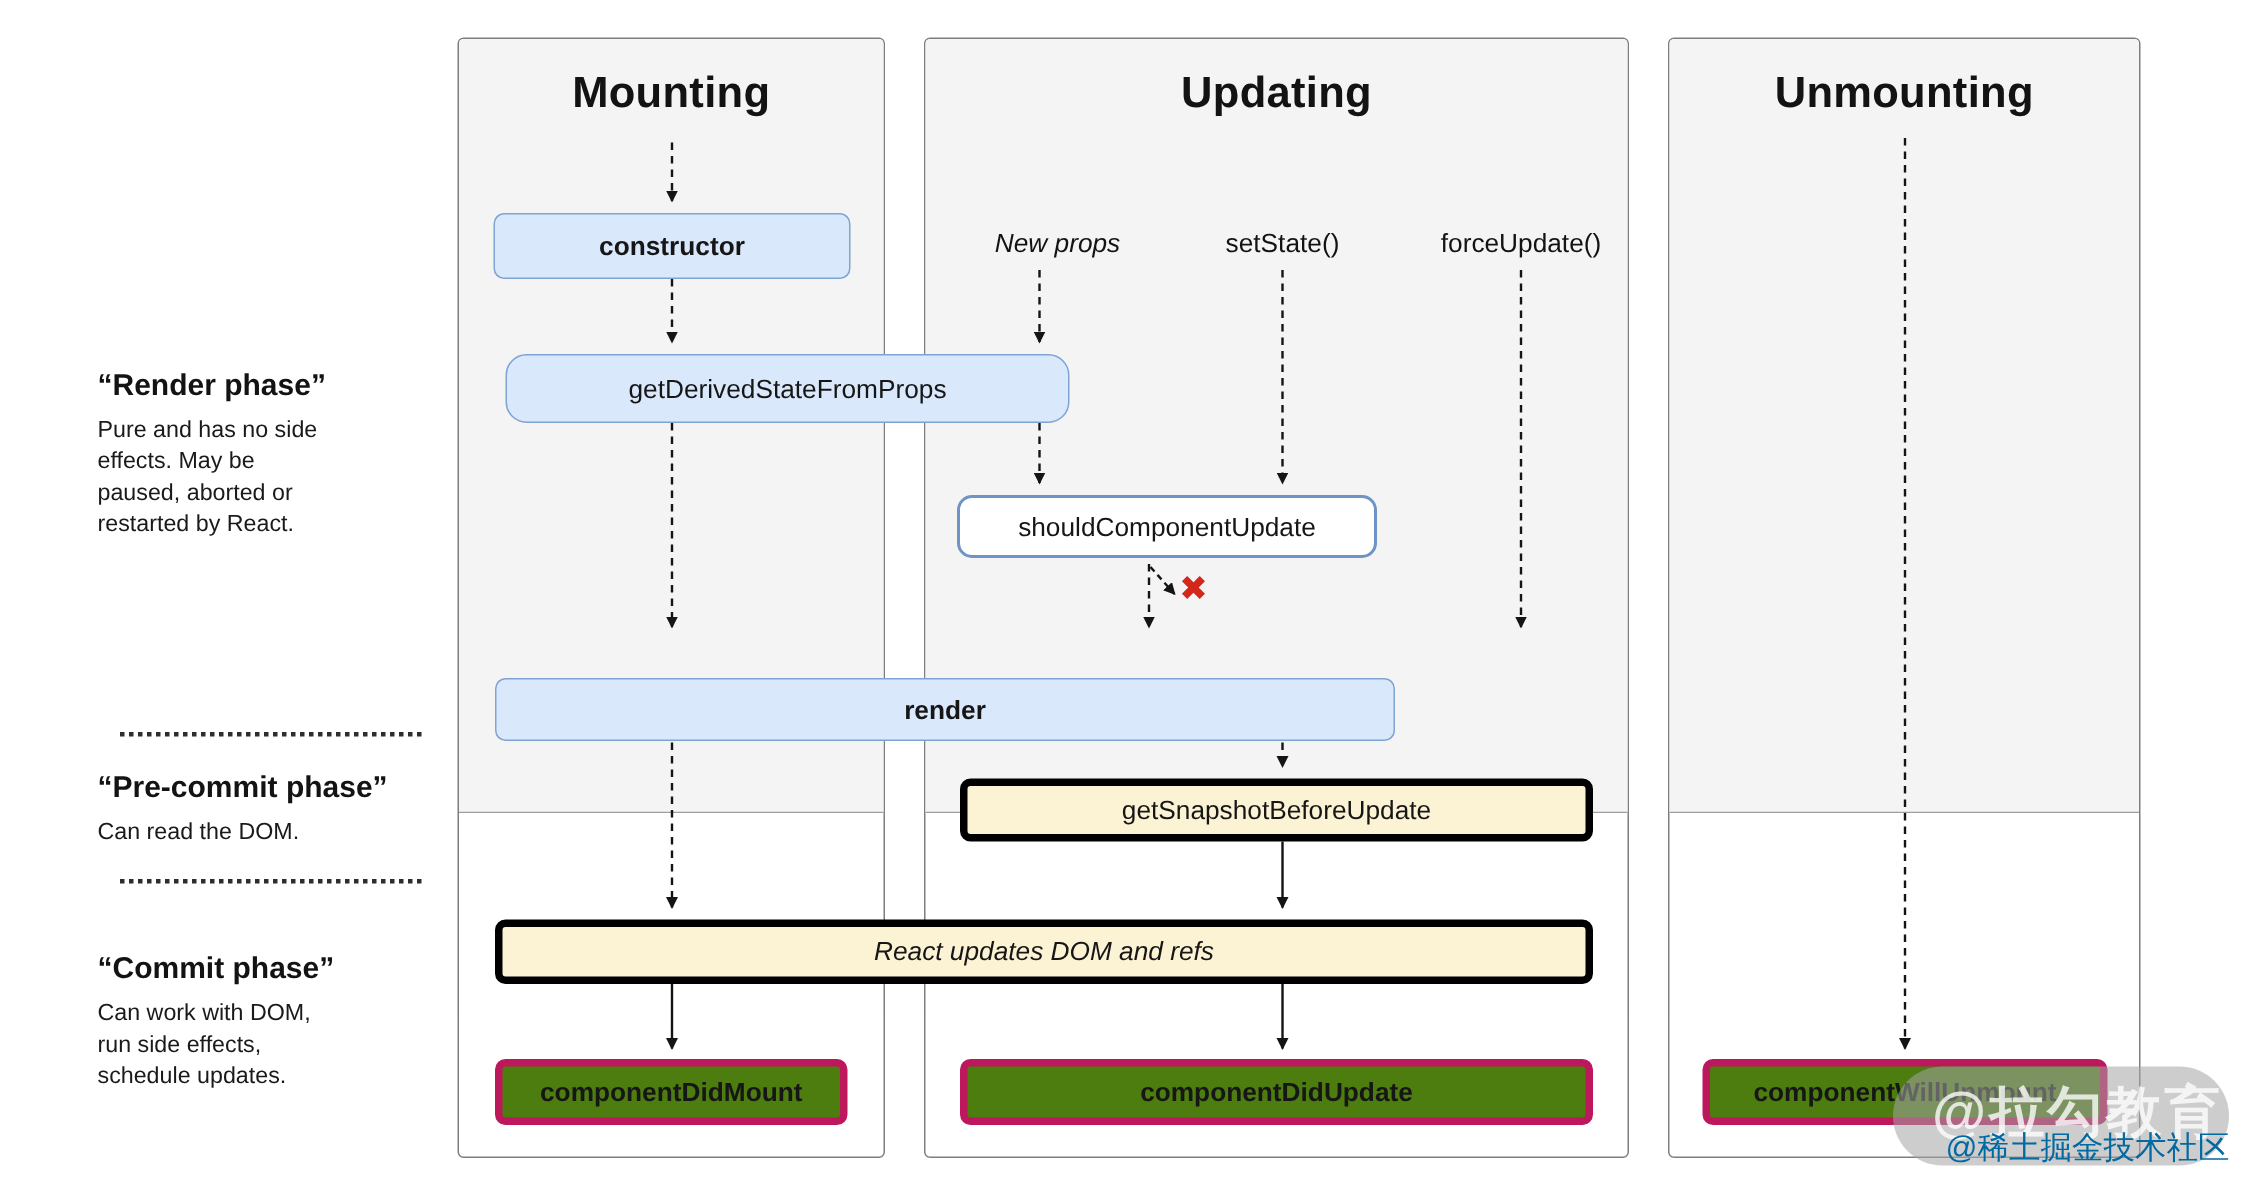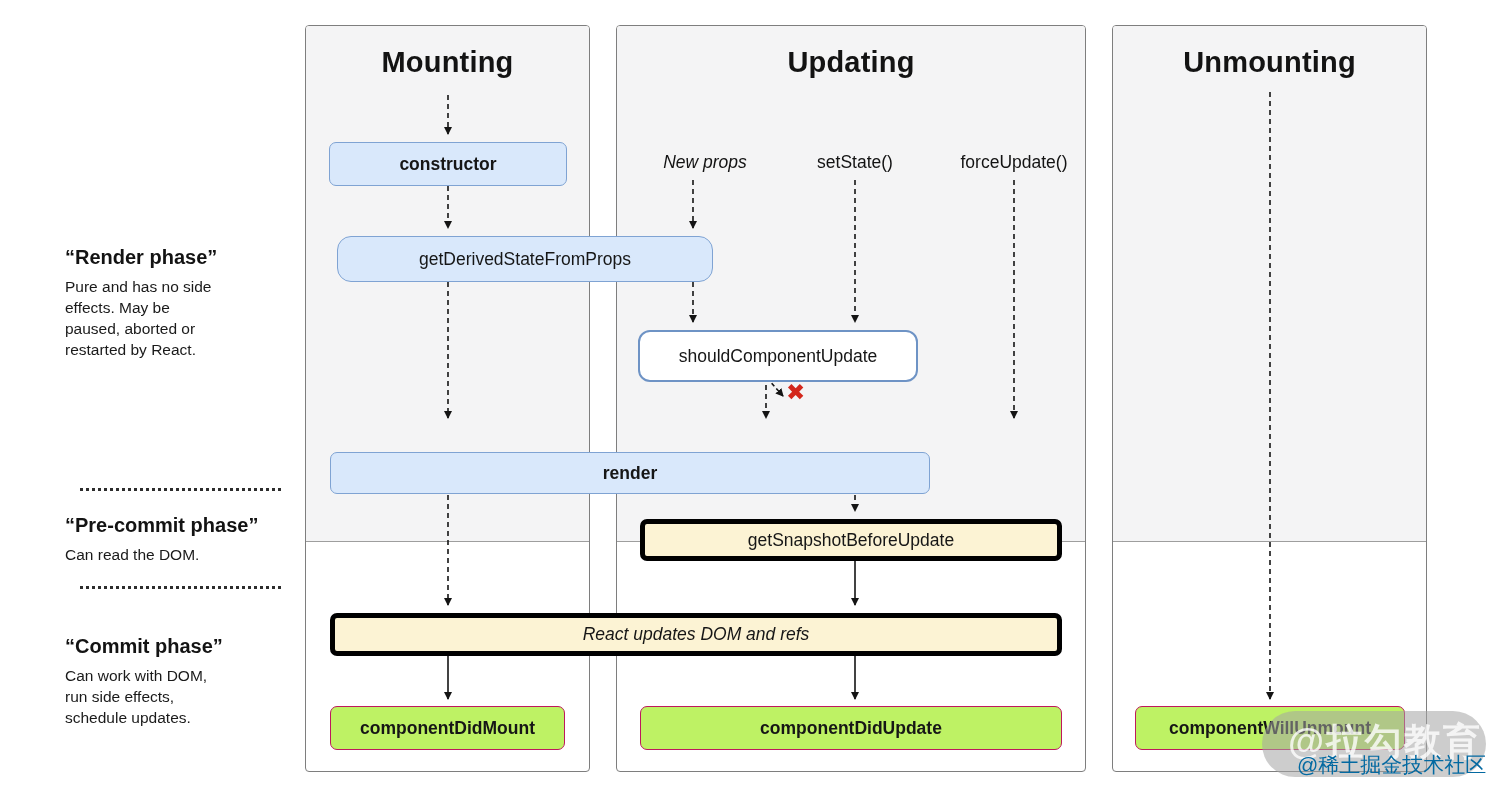--- a/index.html
+++ b/index.html
@@ -42,26 +42,26 @@
   #arrows{position:absolute;left:0;top:0;z-index:1;}
 
   
   .box{
     position:absolute;box-sizing:border-box;display:flex;align-items:center;justify-content:center;
     font-size:17.5px;border-radius:7px;z-index:2;color:#161616;
   }
   .blue{background:#d9e8fb;border:1px solid #7fa3d3;}
   .cond{background:#ffffff;border:2px solid #6e93c5;border-radius:10px;}
   .yellow{background:#fcf3d4;border:5px solid #000000;}
-  .green{background:#bef264;border:1px solid #be185d;}
+  .green{background:#4d7c0f;border:5px solid #be185d;}
   .bold{font-weight:700;}
   .ital{font-style:italic;}
   #box-constructor{left:329px;top:142px;width:238px;height:44px;}
   #box-gdsfp{left:337px;top:236px;width:376px;height:46px;border-radius:14px;}
-  #box-scu{left:638px;top:330px;width:280px;height:52px;border-radius:12px;}
+  #box-scu{left:638px;top:330px;width:280px;height:42px;}
   #box-render{left:330px;top:452px;width:600px;height:42px;}
   #box-gsbu{left:640px;top:519px;width:422px;height:42px;}
   #box-rudr{left:330px;top:613px;width:732px;height:43px;}
   #box-cdm{left:330px;top:706px;width:235px;height:44px;}
   #box-cdu{left:640px;top:706px;width:422px;height:44px;}
   #box-cwu{left:1135px;top:706px;width:270px;height:44px;}
 
   
   .trigger{position:absolute;top:152px;width:150px;text-align:center;font-size:17.5px;z-index:2;color:#131313;}
   #trig-newprops{left:630px;font-style:italic;}

